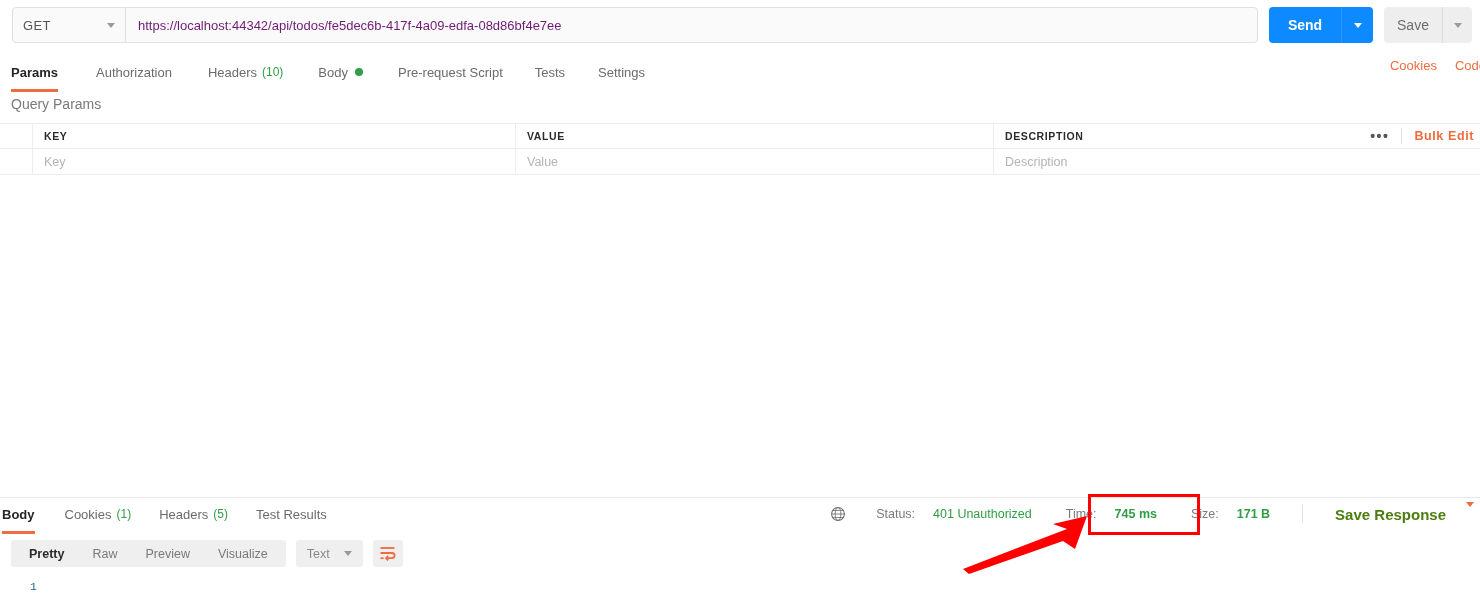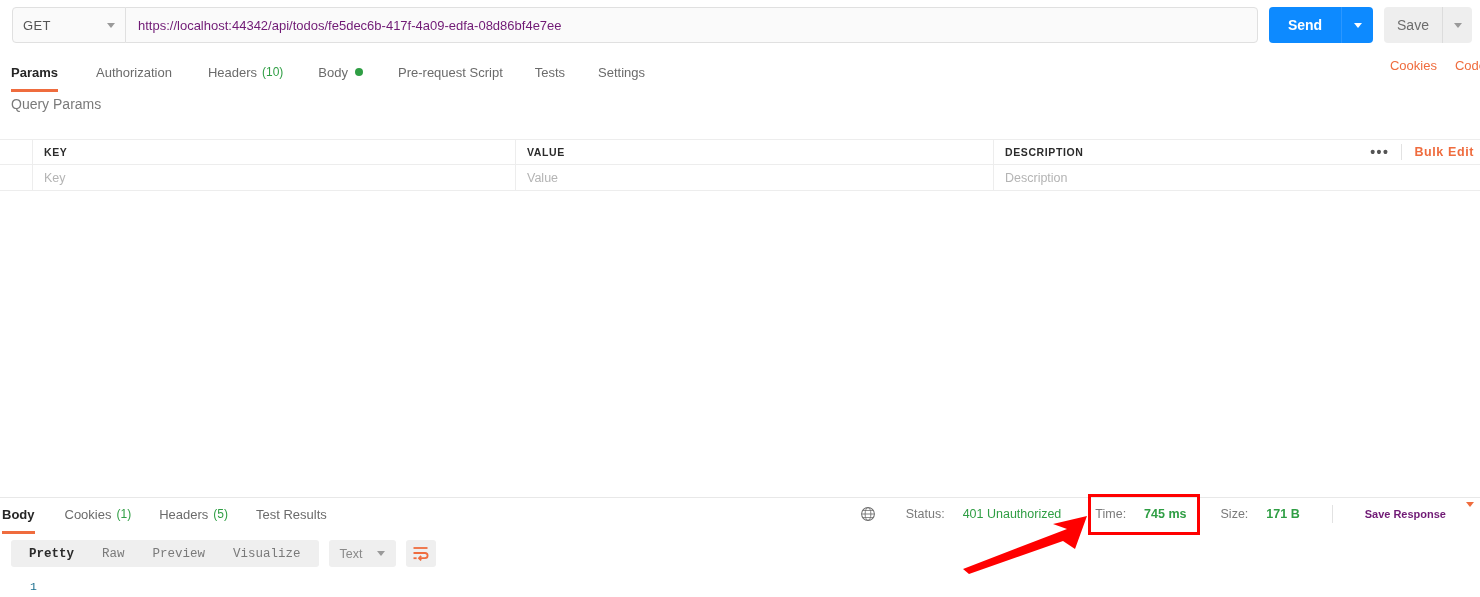--- a/index.html
+++ b/index.html
@@ -83,21 +83,21 @@
   .tabs-right {
     position: absolute; right: -6px; top: 58px; display: flex; align-items: center; gap: 18px;
   }
   .link-orange { font-size: 13px; color: #ef6c3e; cursor: pointer; }
 
   
   .qp-title {
     position: absolute; left: 11px; top: 96px;
     font-size: 14px; color: #7a7a7a;
   }
-  .ptable { position: absolute; left: 0; top: 139px; width: 1480px; }
+  .ptable { position: absolute; left: 0; top: 123px; width: 1480px; }
   .prow { display: flex; height: 26px; border-top: 1px solid #ededed; border-bottom: 1px solid #ededed; }
   .prow + .prow { border-top: none; }
   .pc { display: flex; align-items: center; padding: 0 0 0 11px; border-right: 1px solid #ededed; height: 100%; }
   .pc.chk { width: 33px; padding: 0; }
   .pc.key { width: 483px; }
   .pc.val { width: 478px; }
   .pc.desc { flex: 1; border-right: none; position: relative; padding-right: 8px; }
   .hdr .pc { font-size: 10.5px; font-weight: bold; color: #2b2b2b; letter-spacing: .6px; }
   .body-row .pc { font-size: 12.5px; color: #b4b4b4; }
   .desc-actions {
@@ -112,34 +112,34 @@
   .resp-tabs { position: absolute; left: 0; top: 500px; height: 28px; display: flex; align-items: center; }
   .resp-status {
     position: absolute; right: 6px; top: 502px; height: 24px;
     display: flex; align-items: center; gap: 12px; font-size: 12.5px; color: #7a7a7a;
   }
   .globe { width: 16px; height: 16px; margin-right: 18px; }
   .stat-label { color: #7a7a7a; }
   .stat-val { color: #2f9e44; margin-left: 6px; }
   .meta-label { color: #7a7a7a; margin-left: 22px; }
   .meta-val { color: #2f9e44; margin-left: 6px; font-weight: bold; }
-  .save-resp { color: #701a75; font-size: 11px; font-weight: bold; margin-left: 20px; cursor: pointer; }
+  .save-resp { color: #4d7c0f; font-size: 15px; font-weight: bold; margin-left: 20px; cursor: pointer; }
   .save-resp-caret { margin-left: 8px; }
   .save-resp-caret .caret { border-top-color: #ef6c3e; }
   .sep-tall { width: 1px; height: 18px; background: #e2e2e2; margin-left: 20px; }
 
   
   .view-toolbar { position: absolute; left: 11px; top: 540px; display: flex; align-items: center; gap: 10px; }
   .seg {
     height: 27px; background: #efefef; border-radius: 3px; display: flex; align-items: center;
     padding: 0 4px;
   }
   .seg-item {
     height: 27px; padding: 0 14px; display: flex; align-items: center;
-    font-size: 12.5px; color: #7a7a7a; cursor: pointer; font-family: Liberation Mono, monospace;
+    font-size: 12.5px; color: #7a7a7a; cursor: pointer;
   }
   .seg-item.active { color: #2b2b2b; font-weight: bold; }
   .typesel {
     height: 27px; background: #efefef; border-radius: 3px; display: flex; align-items: center;
     padding: 0 11px; gap: 14px; font-size: 12.5px; color: #8a8a8a; cursor: pointer;
   }
   .wrapbtn {
     width: 30px; height: 27px; background: #efefef; border-radius: 3px;
     display: flex; align-items: center; justify-content: center; cursor: pointer;
   }

